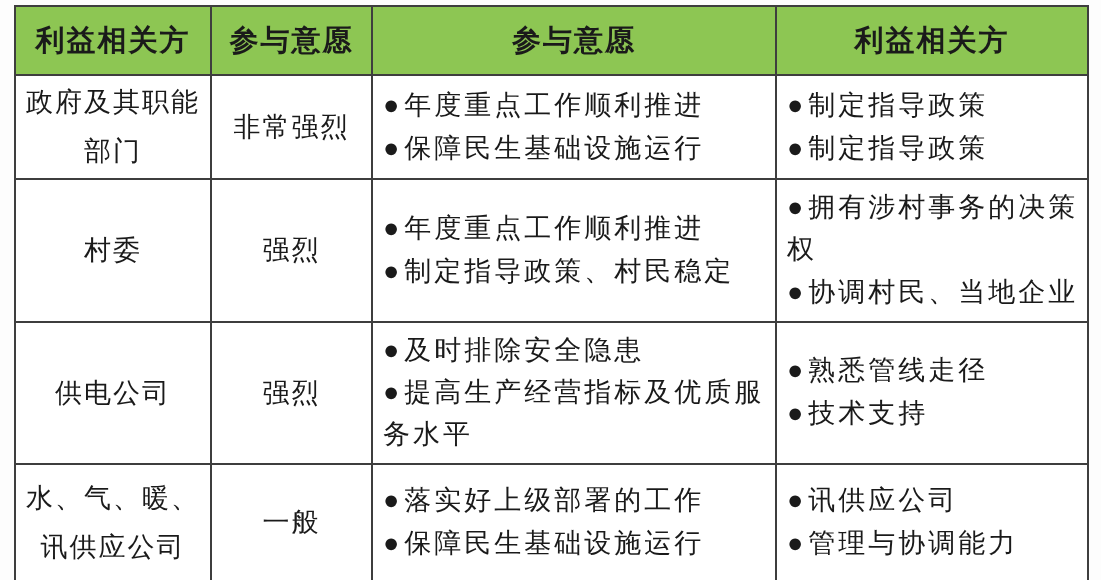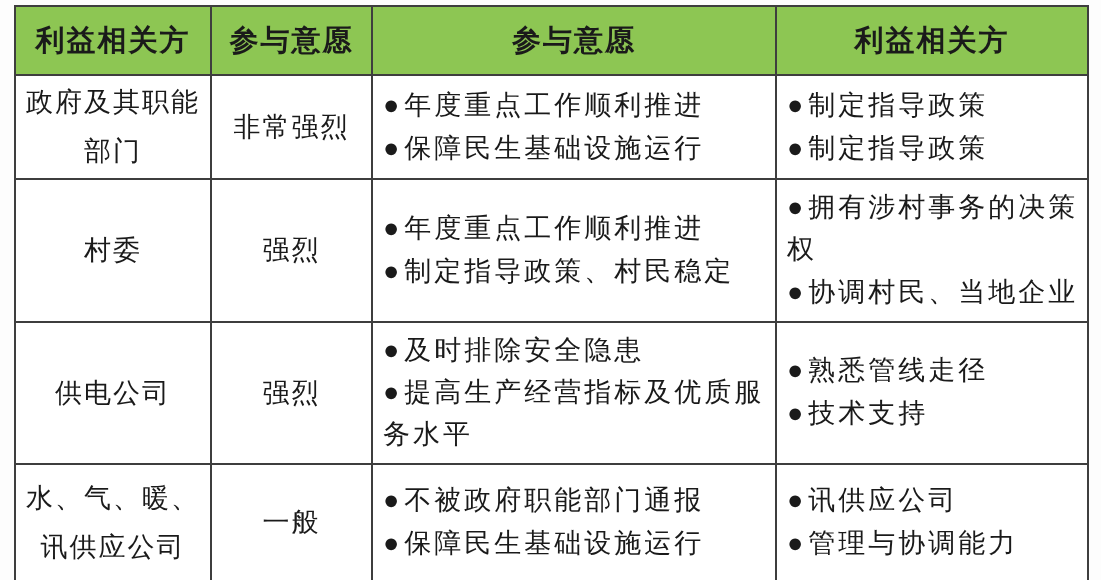--- a/index.html
+++ b/index.html
@@ -112,21 +112,21 @@
         </td>
         <td class="c-list">
           <div class="item"><span class="bullet">●</span><span>熟悉管线走径</span></div>
           <div class="item"><span class="bullet">●</span><span>技术支持</span></div>
         </td>
       </tr>
       <tr class="r4">
         <td class="c-center">水、气、暖、讯供应公司</td>
         <td class="c-center">一般</td>
         <td class="c-list">
-          <div class="item"><span class="bullet">●</span><span>不被政府职能部门通报</span></div>
+          <div class="item"><span class="bullet">●</span><span>落实好上级部署的工作</span></div>
           <div class="item"><span class="bullet">●</span><span>保障民生基础设施运行</span></div>
         </td>
         <td class="c-list">
           <div class="item"><span class="bullet">●</span><span>讯供应公司</span></div>
           <div class="item"><span class="bullet">●</span><span>管理与协调能力</span></div>
         </td>
       </tr>
     </tbody>
   </table>
 </div>

